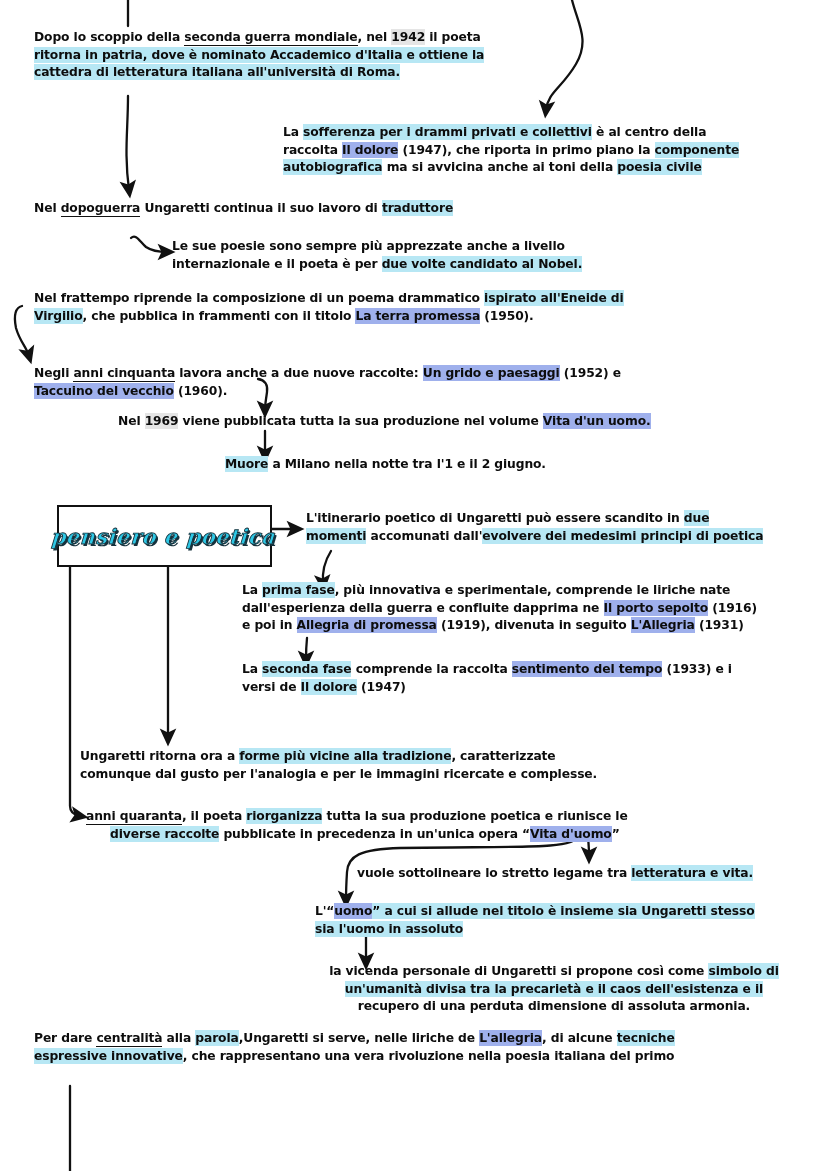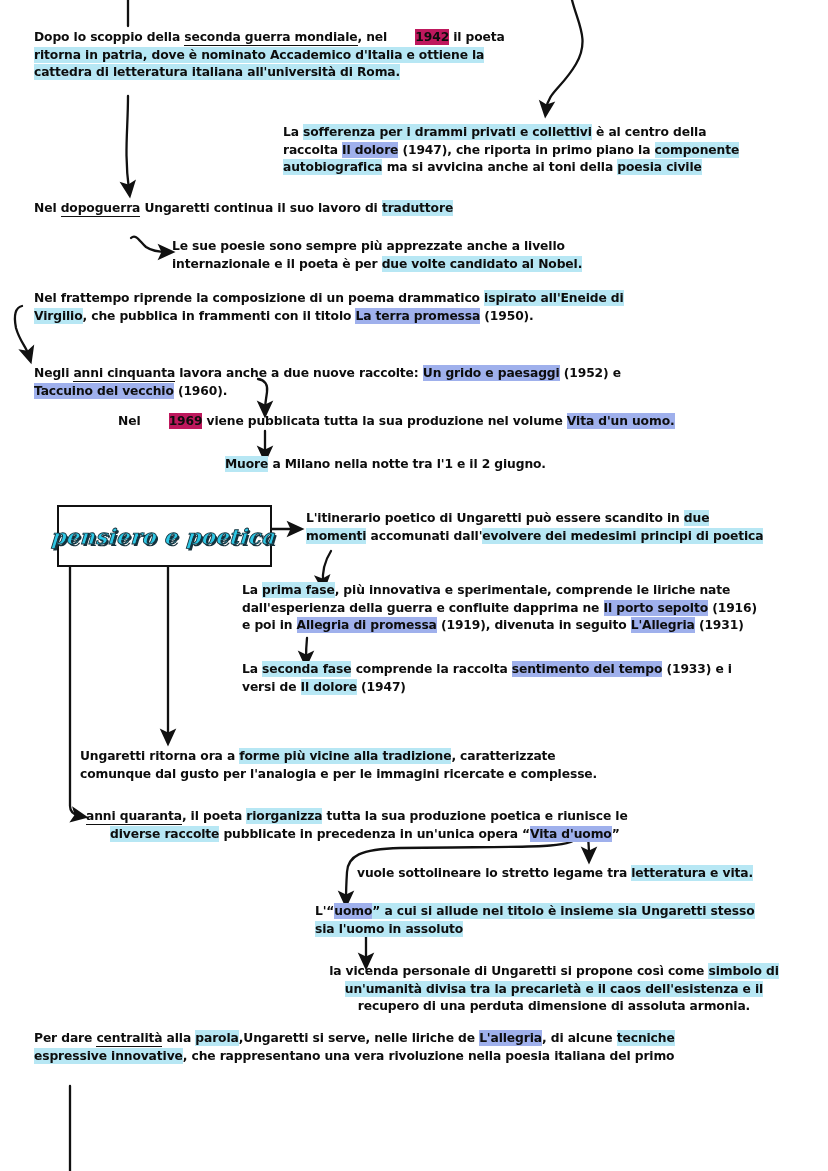--- a/index.html
+++ b/index.html
@@ -22,21 +22,21 @@
     font-weight:600;
     letter-spacing:-0.12px;
     color:#0d0d0d;
     white-space:normal;
   }
   .tb.center{text-align:center;}
 
   
   .hc{background:#b7e7f4;}          
   .hb{background:#9fb0ec;}          
-  .hy{background:#be185d;margin-left:24px;}          
+  .hy{background:#e5e5e5;}          
   .ul{border-bottom:1.6px solid #111;padding-bottom:0px;}
 
   .lineblock span{padding:1px 0;}
 
   
   .titlebox{
     position:absolute;
     border:2.2px solid #111;
     background:#fff;
     display:flex;align-items:center;justify-content:center;

